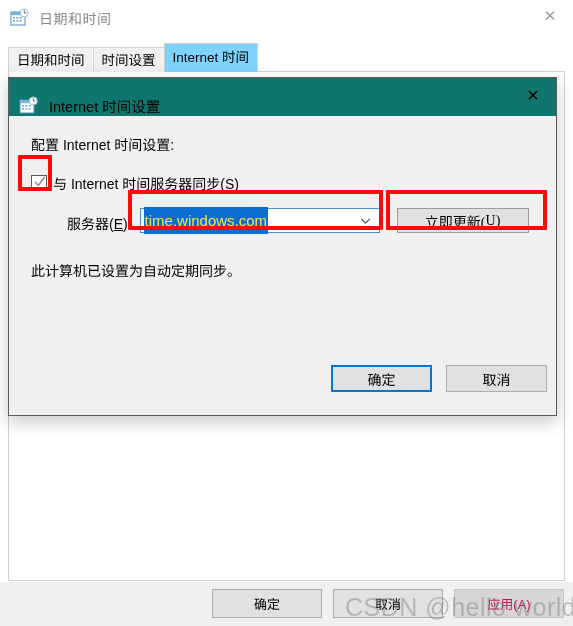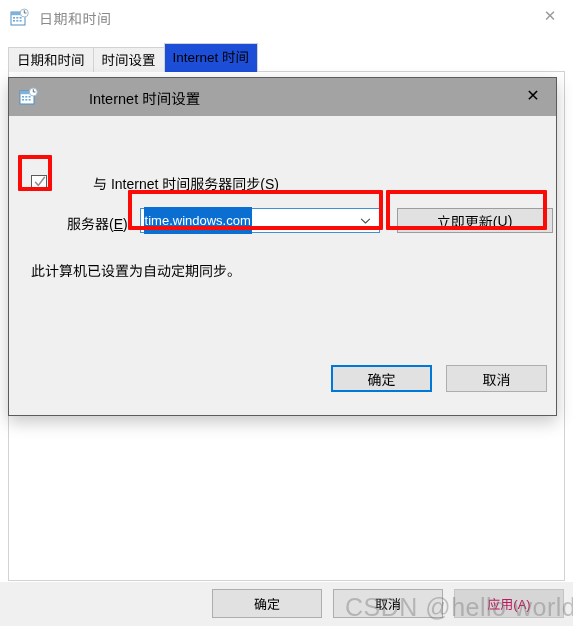--- a/index.html
+++ b/index.html
@@ -81,21 +81,21 @@
     color: #000;
     background: #f0f0f0;
     border: 1px solid #d2d2d2;
     border-bottom: none;
     margin-right: -1px;
     white-space: nowrap;
     box-sizing: border-box;
     cursor: default;
   }
   .tab.active {
-    background: #1d4ed8;
+    background: #7dd3fc;
     height: 29px;
     line-height: 28px;
     border-color: #d2d2d2;
     position: relative;
     z-index: 5;
     margin-top: -3px;
   }
 
   
   #tab-panel {
@@ -147,24 +147,23 @@
     background: #f0f0f0;
     border: 1px solid #5b5b5b;
     box-sizing: border-box;
     z-index: 10;
     box-shadow: 0 6px 16px rgba(0,0,0,.22);
   }
   #inner-titlebar {
     position: absolute;
     left: 0; top: 0;
     width: 547px; height: 38px;
-    background: #a3a3a3;
-    display: flex;
-    align-items: center;
-    gap: 40px;
+    background: #0f766e;
+    display: flex;
+    align-items: flex-end;
   }
   #inner-title-icon {
     margin-left: 10px;
     width: 20px; height: 20px;
     position: relative;
     flex: none;
   }
   #inner-title-text {
     margin-left: 10px;
     font-size: 14.5px;
@@ -216,21 +215,20 @@
   }
   #sync-checkbox .tick {
     position: absolute;
     left: 2px; top: -2px;
     width: 12px; height: 16px;
   }
   #sync-label {
     margin-left: 6px;
     font-size: 14px;
     white-space: nowrap;
-    padding-left: 40px;
   }
   #sync-label u { text-decoration: underline; }
 
   
   #server-row {
     position: absolute;
     left: 58px; top: 92px;
     display: flex;
     align-items: flex-end;
   }
@@ -245,42 +243,43 @@
     border: 1px solid #3f92d2;
     box-sizing: border-box;
     display: flex;
     align-items: center;
     position: relative;
     cursor: default;
   }
   #server-value {
     margin-left: 3px;
     background: #0b6fd1;
-    color: #ffffff;
-    font-size: 13px;
+    color: #fde047;
+    font-size: 15px;
     padding: 4px 1px;
     line-height: 19px;
     white-space: nowrap;
   }
   #server-combo-arrow {
     position: absolute;
     right: 8px; top: 50%;
     transform: translateY(-50%);
     width: 11px; height: 11px;
   }
   #btn-update-now {
     margin-left: 17px;
-    width: 156px; height: 25px;
+    width: 132px; height: 25px;
     background: #e1e1e1;
     border: 1px solid #9d9d9d;
     box-sizing: border-box;
     display: flex; align-items: center; justify-content: center;
     font-size: 14px;
     cursor: default;
     white-space: nowrap;
+    font-family: Liberation Serif, serif;
   }
   #btn-update-now u { text-decoration: underline; }
 
   #status-text {
     position: absolute;
     left: 22px; top: 144px;
     font-size: 14px;
     white-space: nowrap;
   }
 
@@ -395,20 +394,21 @@
         </svg>
       </span>
       <span id="inner-title-text">Internet 时间设置</span>
       <div id="inner-close-btn">
         <span class="xglyph">✕</span>
       </div>
     </div>
 
     <div id="inner-body">
 
+      <div id="lbl-configure">配置 Internet 时间设置:</div>
 
       <div id="sync-row">
         <span id="sync-checkbox">
           <svg class="tick" viewBox="0 0 12 16">
             <path d="M1.5 8.2 L4.4 11.4 L10.5 3.3" fill="none" stroke="#8d8d8d" stroke-width="1.5" stroke-linecap="round" stroke-linejoin="round"></path>
           </svg>
         </span>
         <span id="sync-label"><span>与 Internet 时间服务器同步(</span><u>S</u><span>)</span></span>
       </div>
 

